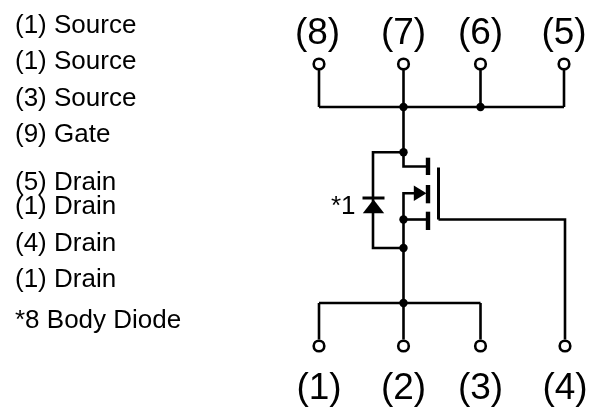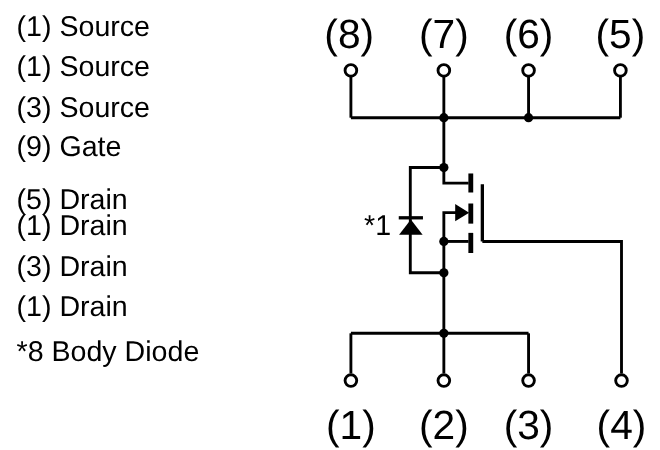--- a/index.html
+++ b/index.html
@@ -68,21 +68,21 @@
 
 <div class="figure">
 
   <div>
     <div class="pin-list-item" style="top:11px">(1) Source</div>
     <div class="pin-list-item" style="top:47px">(1) Source</div>
     <div class="pin-list-item" style="top:84px">(3) Source</div>
     <div class="pin-list-item" style="top:120px">(9) Gate</div>
     <div class="pin-list-item" style="top:168px">(5) Drain</div>
     <div class="pin-list-item" style="top:192px">(1) Drain</div>
-    <div class="pin-list-item" style="top:229px">(3) Drain</div>
+    <div class="pin-list-item" style="top:229px">(4) Drain</div>
     <div class="pin-list-item" style="top:265px">(1) Drain</div>
     <div class="pin-note" style="top:306px">*8 Body Diode</div>
   </div>
 
   <svg class="schematic-svg" width="600" height="409" viewBox="0 0 600 409">
 
     <g>
       <text class="pin-label-svg" x="317.5" y="44" text-anchor="middle">(8)</text>
       <text class="pin-label-svg" x="403.5" y="44" text-anchor="middle">(7)</text>
       <text class="pin-label-svg" x="480.5" y="44" text-anchor="middle">(6)</text>

